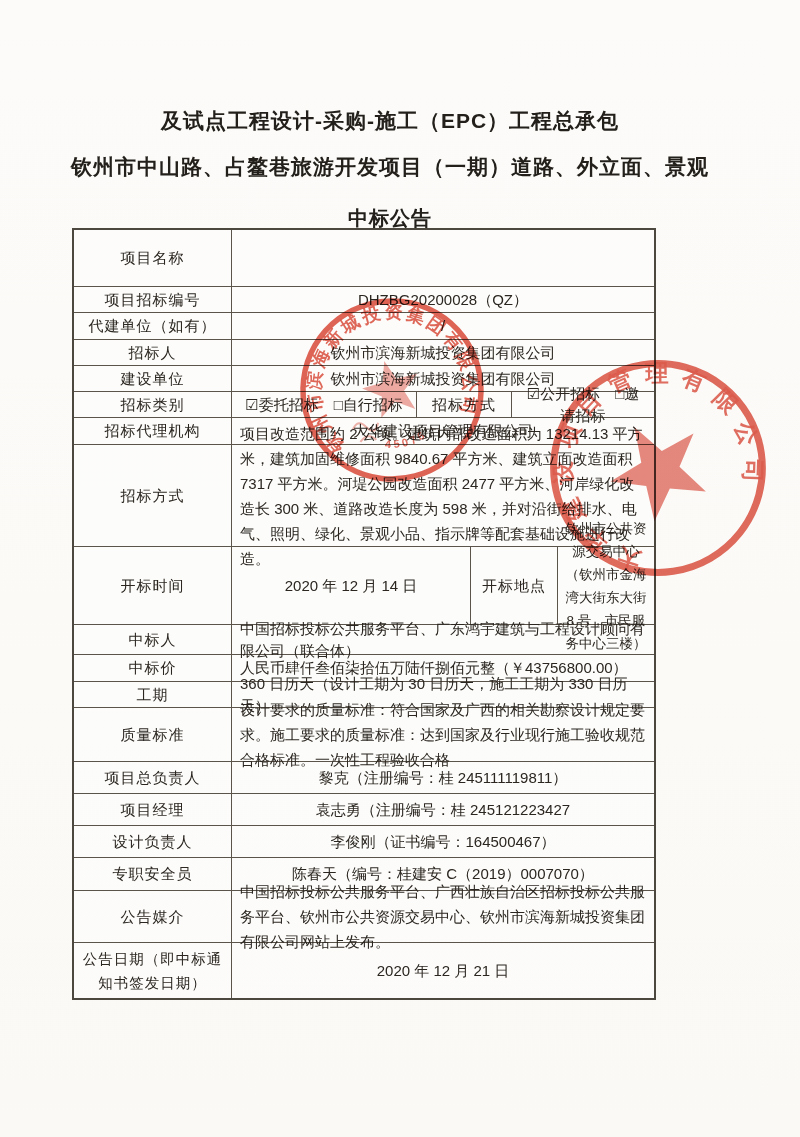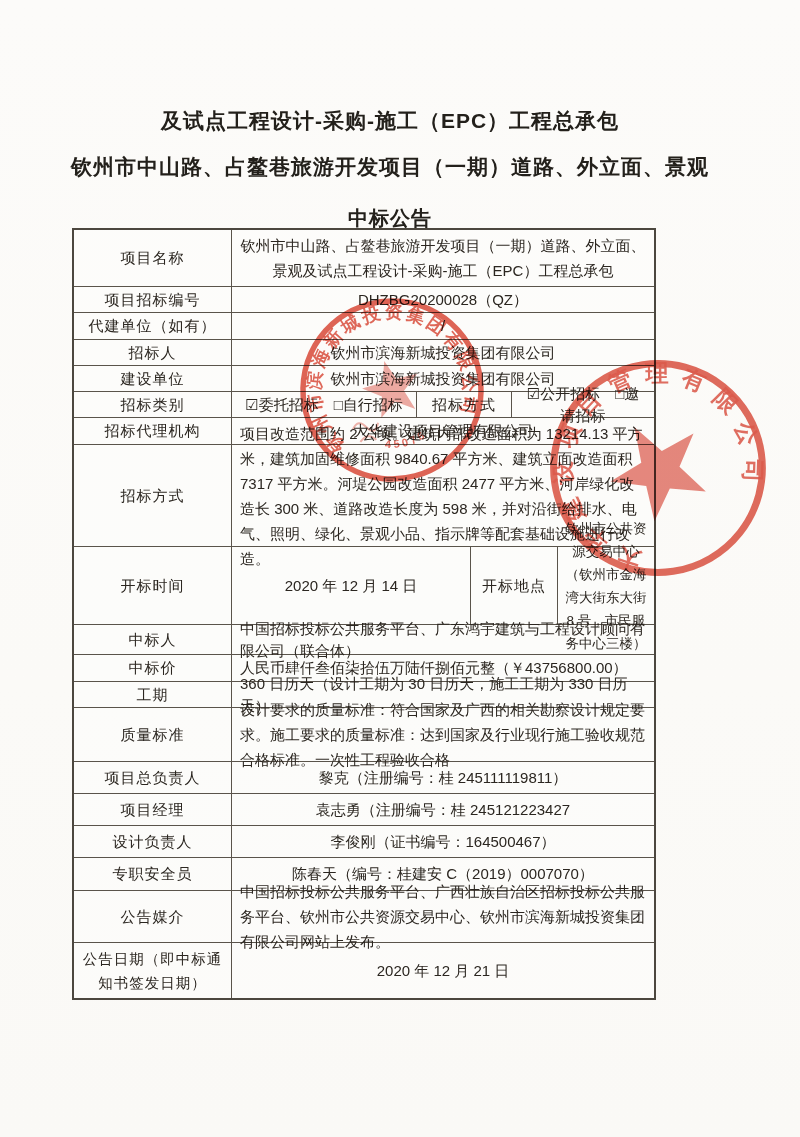--- a/index.html
+++ b/index.html
@@ -56,21 +56,20 @@
   <div class="title-block">
     <div class="title-line l2">及试点工程设计-采购-施工（EPC）工程总承包</div>
     <div class="title-line l1">钦州市中山路、占鳌巷旅游开发项目（一期）道路、外立面、景观</div>
     <div class="title-line l3">中标公告</div>
   </div>
 
   <div class="doc-table">
 
     <div class="row h56">
       <div class="cell lbl">项目名称</div>
-      <div class="cell val tall">钦州市中山路、占鳌巷旅游开发项目（一期）道路、外立面、景观及试点工程设计-采购-施工（EPC）工程总承包</div>
     </div>
 
     <div class="row h26">
       <div class="cell lbl">项目招标编号</div>
       <div class="cell val">DHZBG20200028（QZ）</div>
     </div>
 
     <div class="row h27">
       <div class="cell lbl">代建单位（如有）</div>
       <div class="cell val">/</div>

